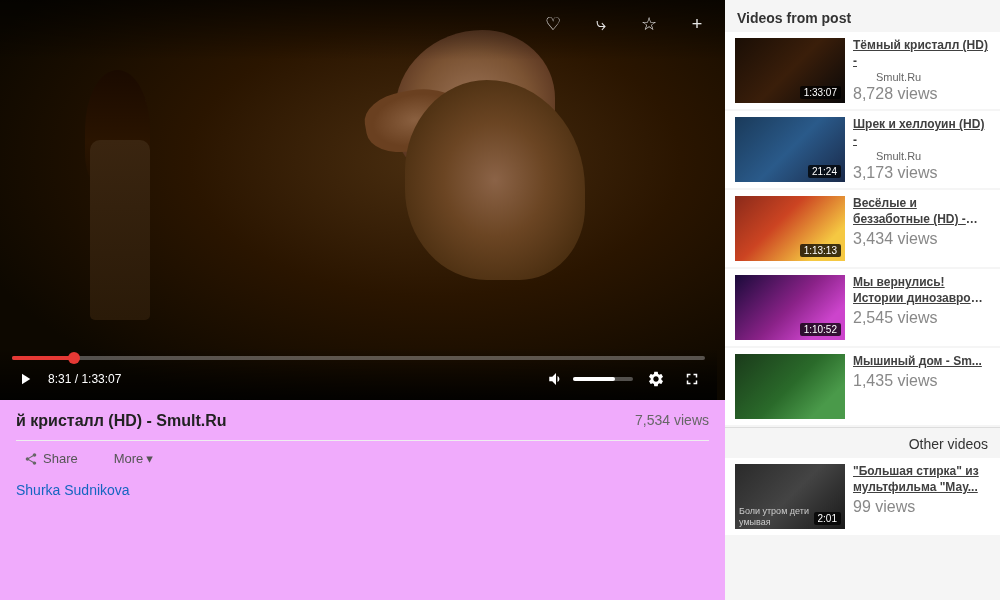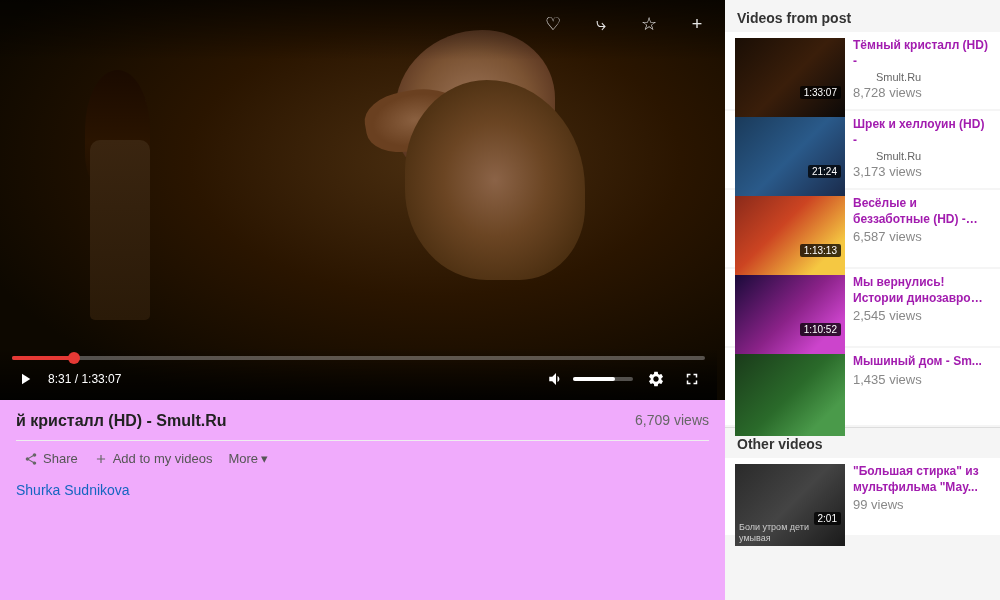--- a/index.html
+++ b/index.html
@@ -263,21 +263,21 @@
     .view-count {
       font-size: 14px;
       color: #666;
       white-space: nowrap;
       margin-left: 16px;
     }
 
     .action-row {
       display: flex;
       align-items: flex-end;
-      gap: 0;
+      gap: 20px;
       padding: 6px 0;
       border-top: 1px solid #eee;
     }
 
     .action-btn {
       background: none;
       border: none;
       cursor: pointer;
       color: #555;
       font-size: 13px;
@@ -335,21 +335,21 @@
 
     .thumb-container {
       position: relative;
       flex-shrink: 0;
       width: 110px;
       height: 65px;
     }
 
     .thumb {
       width: 110px;
-      height: 82px;
+      height: 65px;
       object-fit: cover;
       display: block;
     }
 
     .thumb-1 {
       background: linear-gradient(135deg, #1a0e05 0%, #3a1e0a 50%, #0a0808 100%);
     }
 
     .thumb-2 {
       background: linear-gradient(135deg, #1a3a5a 0%, #2a5a8a 50%, #1a2a4a 100%);
@@ -383,48 +383,50 @@
     }
 
     .video-meta {
       flex: 1;
       min-width: 0;
     }
 
     .video-item-title {
       font-size: 12px;
       font-weight: bold;
-      color: #a21caf;
+      color: #404040;
       line-height: 1.3;
       margin-bottom: 2px;
       overflow: hidden;
       display: -webkit-box;
+      text-decoration: underline;
       -webkit-line-clamp: 2;
       -webkit-box-orient: vertical;
     }
 
     .video-item-channel {
       font-size: 11px;
       color: #666;
       margin-bottom: 2px;
       margin-left: 23px;
     }
 
     .video-item-views {
-      font-size: 13px;
+      font-size: 16px;
       color: #888;
     }
 
     .other-videos-header {
       padding: 8px 12px 6px;
       font-size: 14px;
-      font-weight: bold;
+      font-weight: normal;
       color: #333;
       background: #f5f5f5;
       border-top: 1px solid #ddd;
+      text-align: right;
     }
 
     
     .icon-svg {
       width: 18px;
       height: 18px;
       fill: currentColor;
     }
 
     .icon-sm {
@@ -498,35 +500,29 @@
                 <path d="M7 14H5v5h5v-2H7v-3zm-2-4h2V7h3V5H5v5zm12 7h-3v2h5v-5h-2v3zM14 5v2h3v3h2V5h-5z"></path>
               </svg>
           </button>
         </div>
       </div>
     </div>
 
     <div class="video-info-area">
       <div class="video-title-row">
         <span class="video-main-title">й кристалл (HD) - Smult.Ru</span>
-        <span class="view-count">6,709 views</span>
+        <span class="view-count">7,534 views</span>
       </div>
       <div class="action-row">
         <button class="action-btn">
           <svg class="icon-svg icon-sm" viewBox="0 0 24 24" style="color:#666">
               <path d="M18 16.08c-.76 0-1.44.3-1.96.77L8.91 12.7c.05-.23.09-.46.09-.7s-.04-.47-.09-.7l7.05-4.11c.54.5 1.25.81 2.04.81 1.66 0 3-1.34 3-3s-1.34-3-3-3-3 1.34-3 3c0 .24.04.47.09.7L8.04 9.81C7.5 9.31 6.79 9 6 9c-1.66 0-3 1.34-3 3s1.34 3 3 3c.79 0 1.5-.31 2.04-.81l7.12 4.16c-.05.21-.08.43-.08.65 0 1.61 1.31 2.92 2.92 2.92 1.61 0 2.92-1.31 2.92-2.92s-1.31-2.92-2.92-2.92z"></path>
             </svg>
           <span>Share</span>
         </button>
-        <button class="action-btn">
-          <svg class="icon-svg icon-sm" viewBox="0 0 24 24" style="color:#666">
-              <path d="M19 13h-6v6h-2v-6H5v-2h6V5h2v6h6v2z"></path>
-            </svg>
-          <span>Add to my videos</span>
-        </button>
         <button class="action-btn more-btn">
           <span>More</span>
           <span>▾</span>
         </button>
       </div>
       <a class="user-link">Shurka Sudnikova</a>
     </div>
 
   </div>
 
@@ -559,21 +555,21 @@
         </div>
       </div>
 
       <div class="video-item">
         <div class="thumb-container">
           <div class="thumb thumb-3"></div>
           <span class="duration-badge">1:13:13</span>
         </div>
         <div class="video-meta">
           <div class="video-item-title">Весёлые и беззаботные (HD) - Smult.Ru</div>
-          <div class="video-item-views">6,587 views</div>
+          <div class="video-item-views">3,434 views</div>
         </div>
       </div>
 
       <div class="video-item">
         <div class="thumb-container">
           <div class="thumb thumb-4"></div>
           <span class="duration-badge">1:10:52</span>
         </div>
         <div class="video-meta">
           <div class="video-item-title">Мы вернулись! Истории динозавров (HD) - S...</div>

